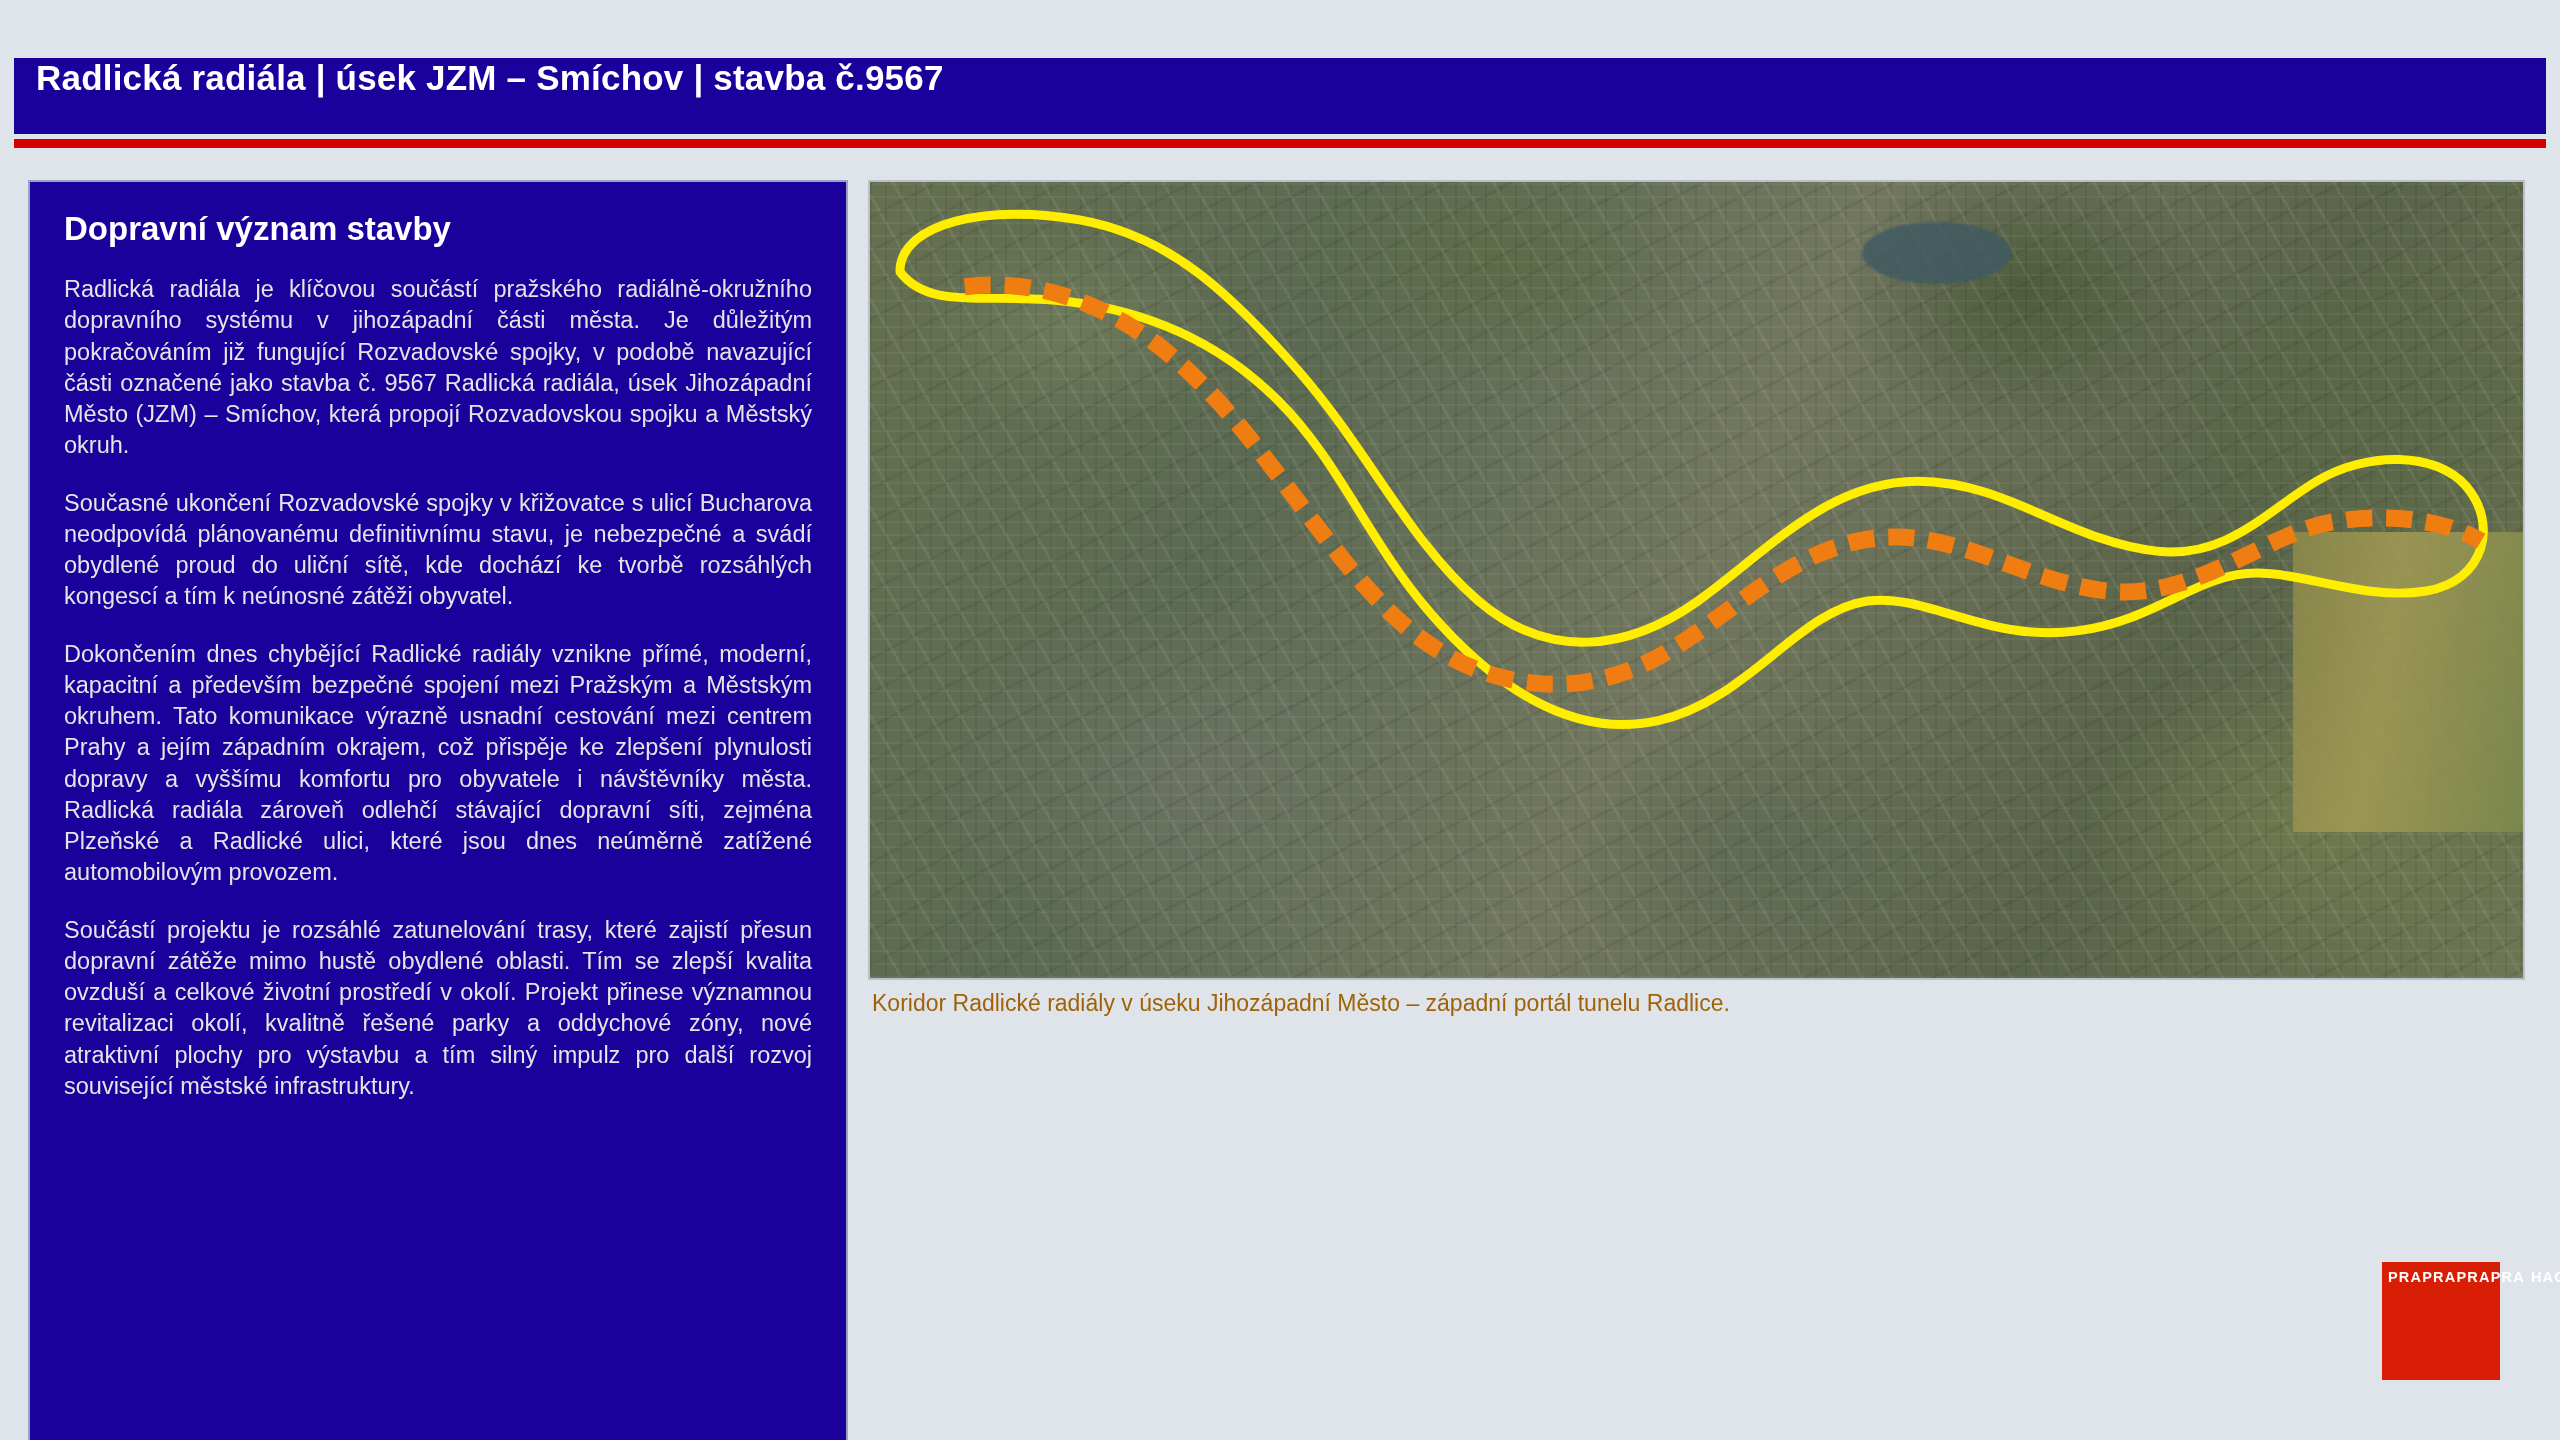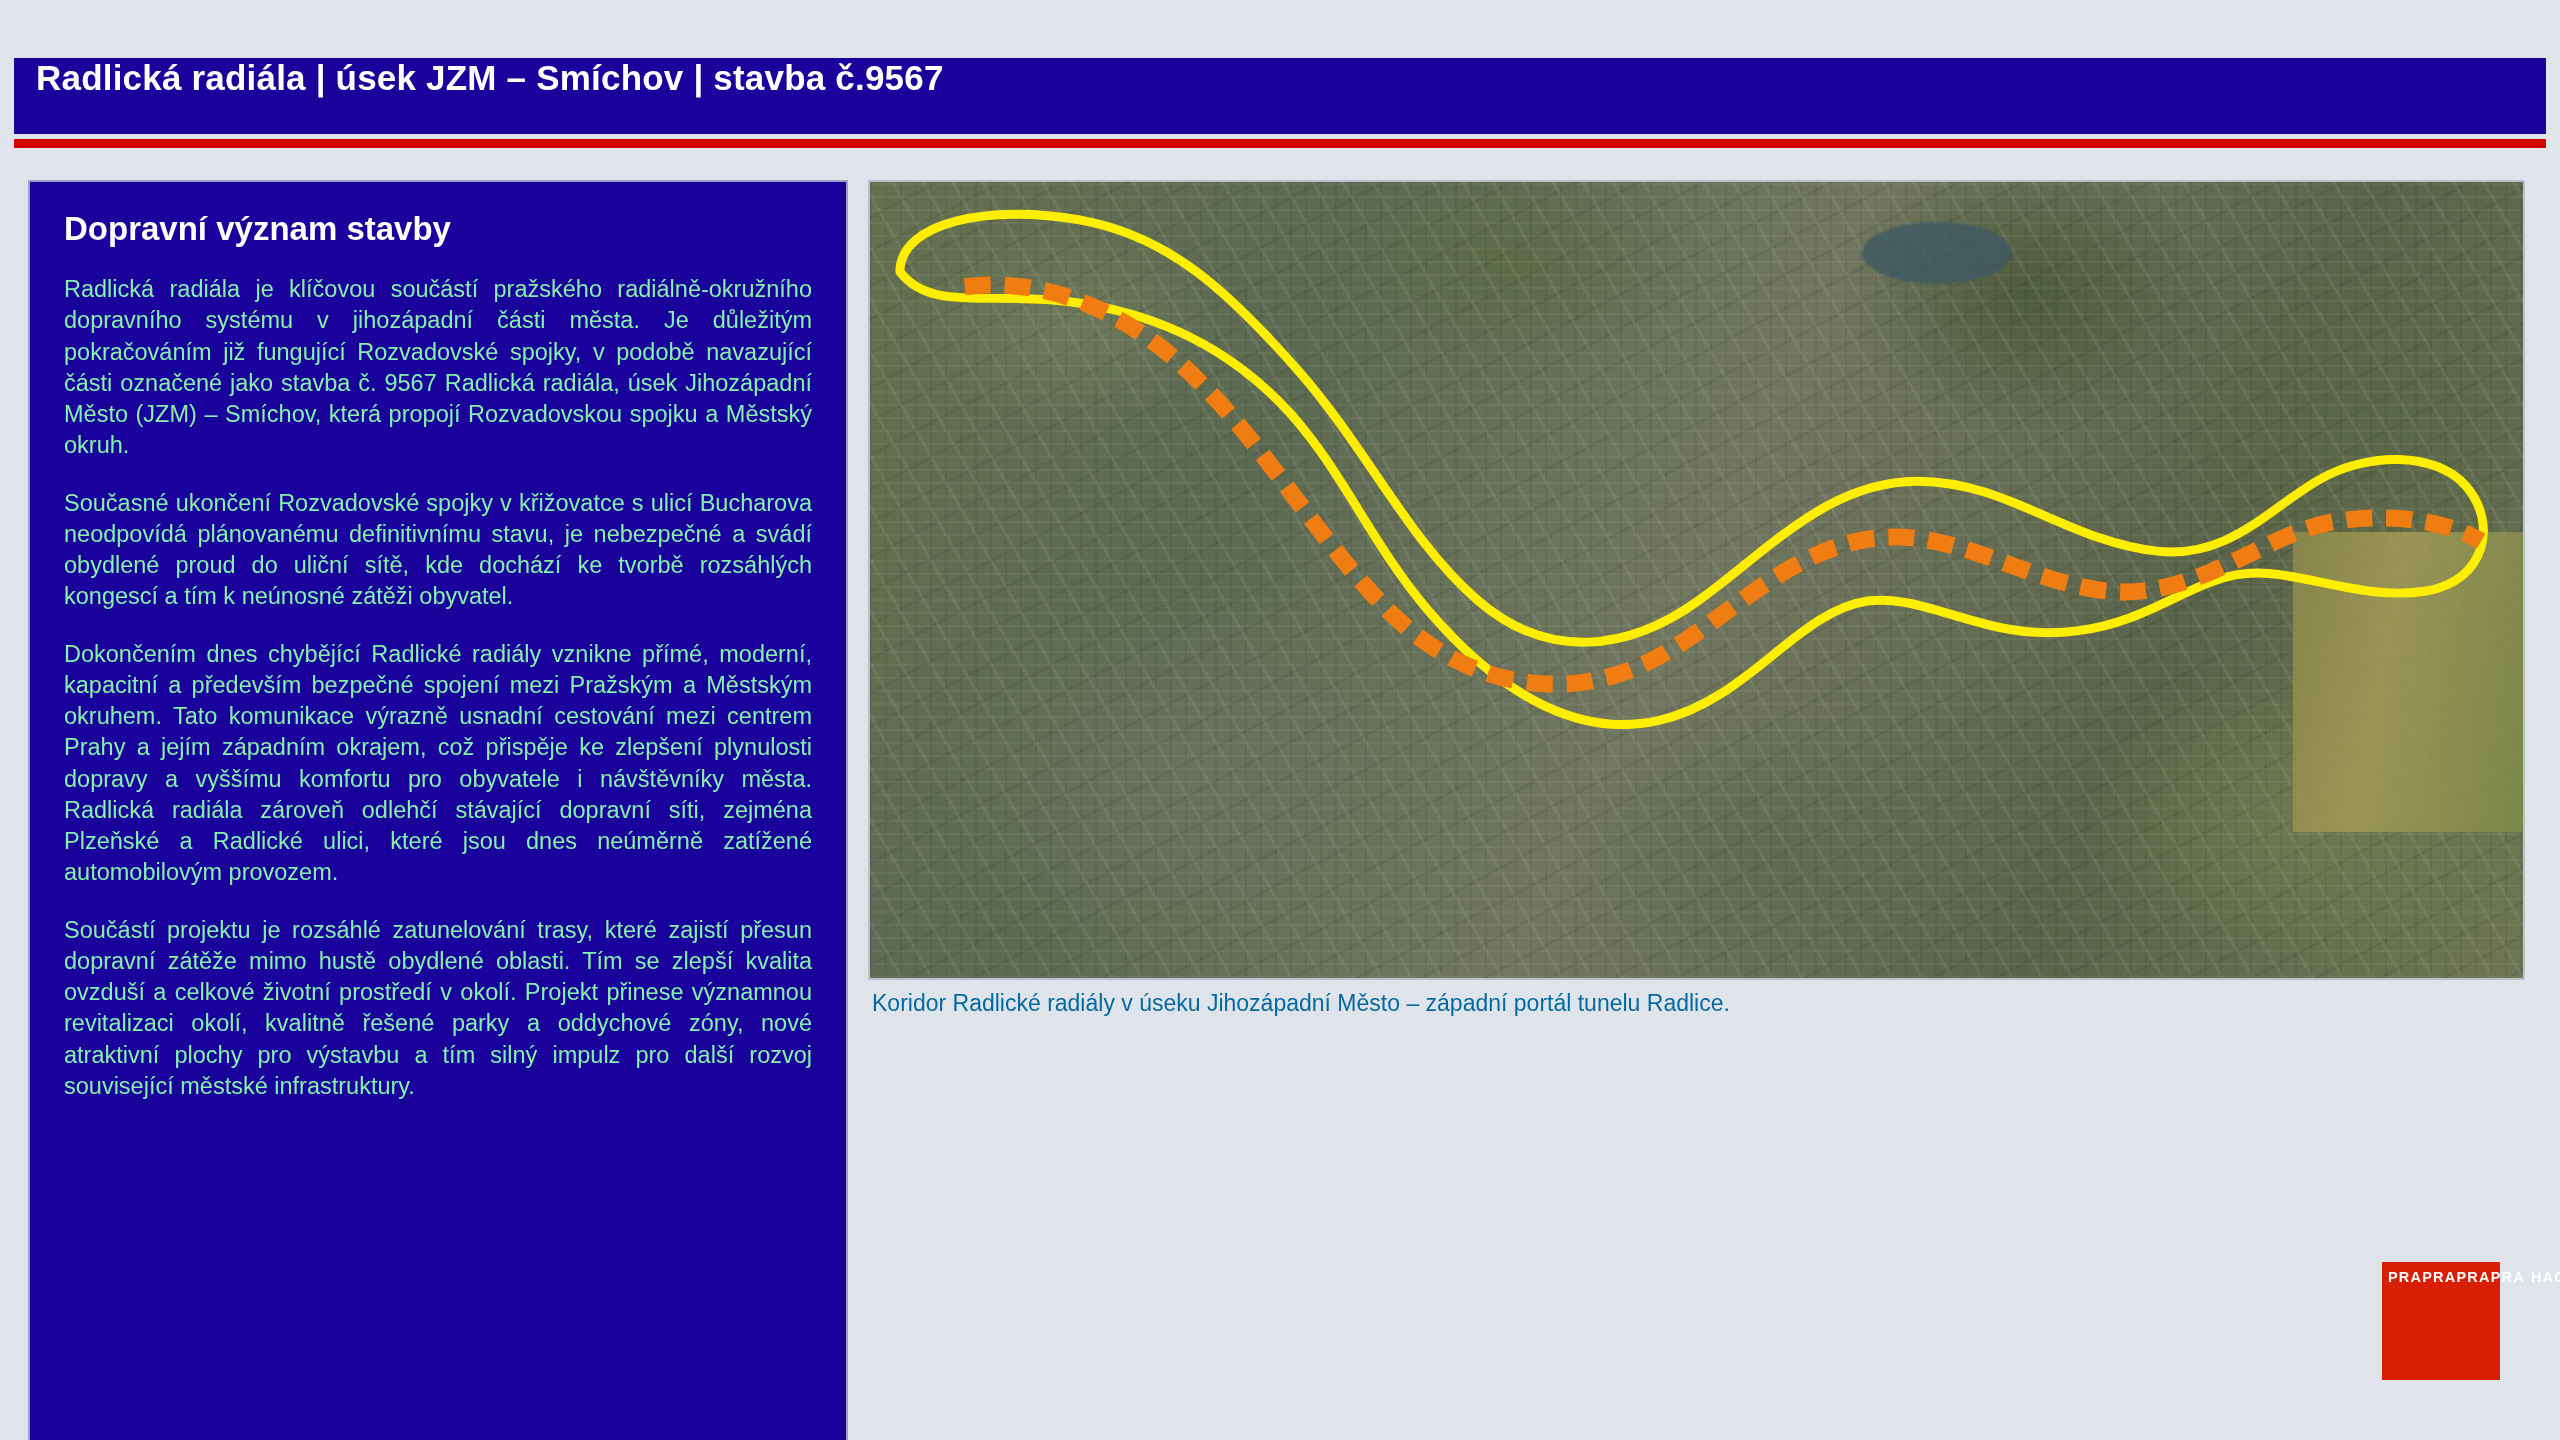--- a/index.html
+++ b/index.html
@@ -60,21 +60,21 @@
     box-sizing: border-box;
     padding: 22px 34px 10px 34px;
   }
   .panel-title {
     color: #ffffff;
     font-size: 33px;
     font-weight: bold;
     margin: 6px 0 26px 0;
   }
   .panel-par {
-    color: #86efac;
+    color: #e5e5e5;
     font-size: 23.5px;
     line-height: 1.33;
     text-align: justify;
     margin: 0 0 26px 0;
     hyphens: auto;
   }
   .panel-par:last-child { margin-bottom: 16px; }
 
   
   .figure {
@@ -90,21 +90,21 @@
     border: 2px solid #b9c0cc;
     box-sizing: border-box;
     overflow: hidden;
     background: #4b5a3a;
   }
   .figure-caption {
     position: absolute;
     left: 872px;
     top: 990px;
     width: 1650px;
-    color: #0369a1;
+    color: #a16207;
     font-size: 23px;
     white-space: nowrap;
   }
 
   
   .aerial {
     position: absolute;
     inset: 0;
     background:
       radial-gradient(ellipse 220px 150px at 12% 18%, #6e7a5a 0%, rgba(110,122,90,0) 70%),

